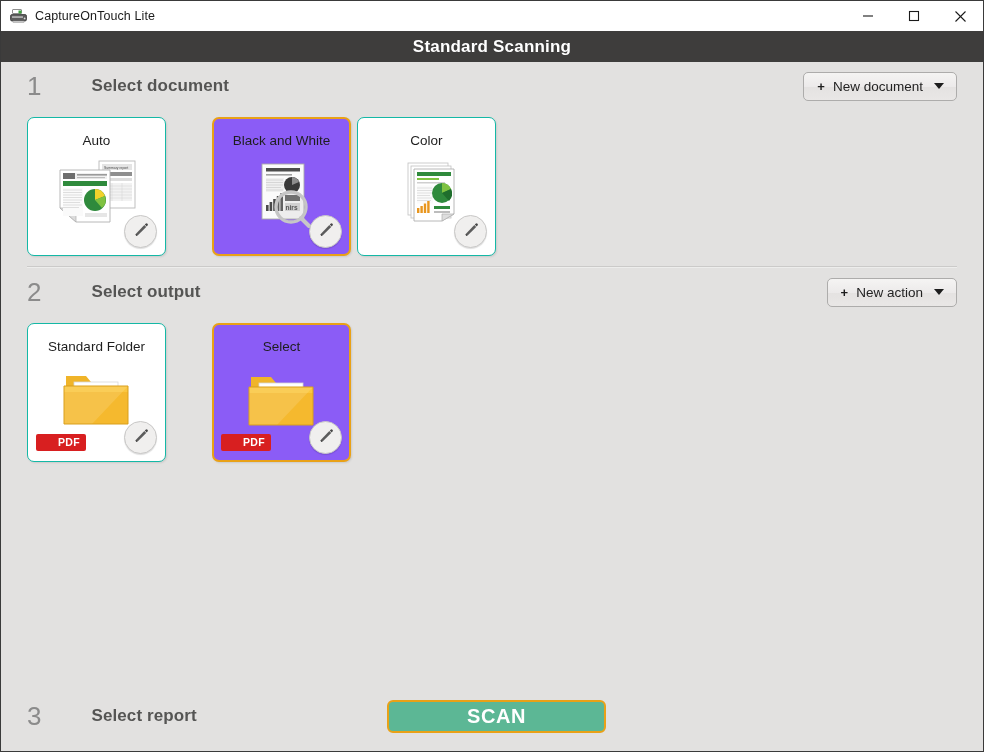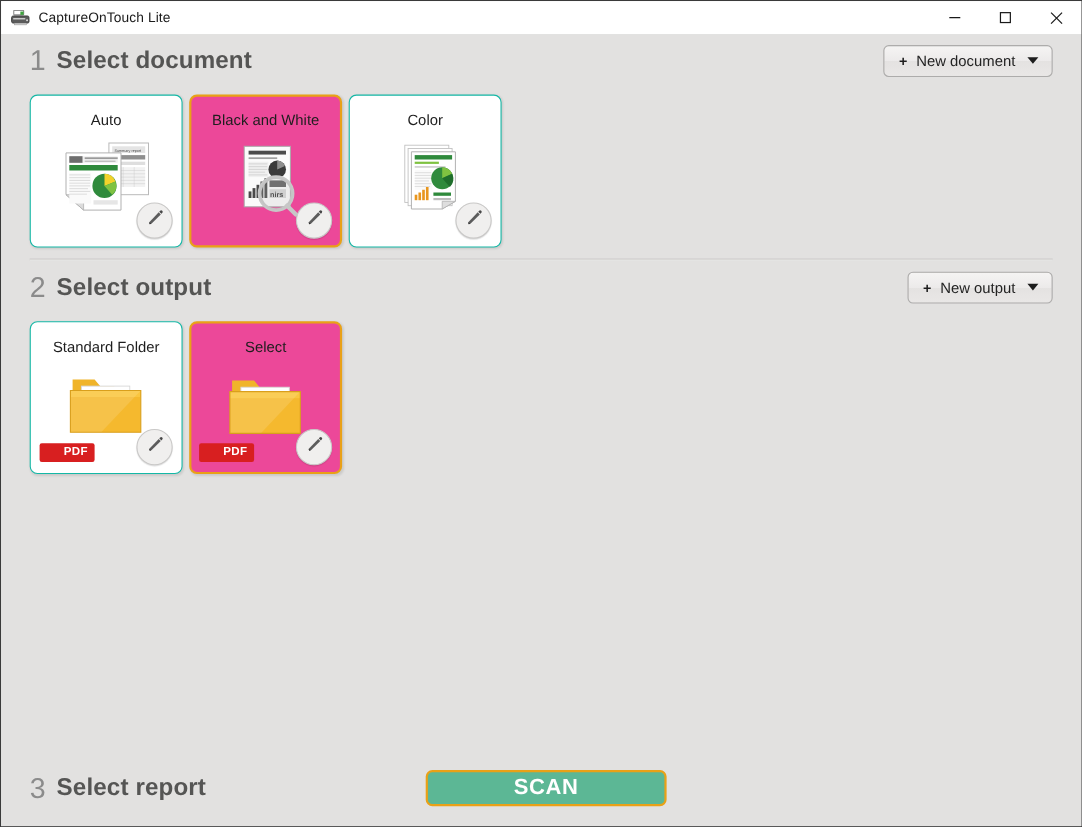--- a/index.html
+++ b/index.html
@@ -101,24 +101,25 @@
     height: 48px;
   }
   .step-num {
     font-size: 26px;
     color: #8b8b8b;
     font-weight: normal;
     line-height: 1;
     margin-right: 10px;
   }
   .step-label {
-    font-size: 22px;
+    font-size: 17px;
     font-weight: bold;
     color: #555554;
     letter-spacing: 0.1px;
+    margin-left: 40px;
   }
   .new-btn {
     position: absolute;
     right: 0;
     display: flex;
     align-items: center;
     gap: 8px;
     background: linear-gradient(to bottom, #f5f4f3 0%, #eceaea 50%, #e4e2e1 51%, #e9e7e6 100%);
     border: 1px solid #adacab;
     border-radius: 5px;
@@ -161,22 +162,23 @@
     box-sizing: border-box;
     background: #ffffff;
     border: 1px solid #14b8a6;
     border-radius: 7px;
     position: relative;
     box-shadow: 1px 1px 2px rgba(0,0,0,0.10);
     cursor: default;
     overflow: visible;
   }
   .tile.selected {
-    background: #ec4899;
+    background: #8b5cf6;
     border: 2px solid #e9a117;
+    margin-left: 40px;
   }
   .tile-title {
     position: absolute;
     top: 15px;
     left: 0; right: 0;
     text-align: center;
     font-size: 13.5px;
     color: #1e1e1e;
     white-space: nowrap;
   }
@@ -281,20 +283,23 @@
       </button>
       <button class="win-btn">
         <svg width="13" height="13" viewBox="0 0 13 13">
             <line x1="1.5" y1="1.5" x2="11.5" y2="11.5" stroke="#1a1a1a" stroke-width="1.1"></line>
             <line x1="11.5" y1="1.5" x2="1.5" y2="11.5" stroke="#1a1a1a" stroke-width="1.1"></line>
           </svg>
       </button>
     </div>
   </div>
 
+  <div class="header-band">
+    <span class="header-title">Standard Scanning</span>
+  </div>
 
   <div class="body-area">
 
     <div class="section-head">
       <span class="step-num">1</span>
       <span class="step-label">Select document</span>
       <div class="new-btn">
         <span class="plus-icon">+</span>
         <span>New document</span>
         <span class="caret"></span>
@@ -462,21 +467,21 @@
 
     </div>
 
     <div class="sep"></div>
 
     <div class="section-head">
       <span class="step-num">2</span>
       <span class="step-label">Select output</span>
       <div class="new-btn">
         <span class="plus-icon">+</span>
-        <span>New output</span>
+        <span>New action</span>
         <span class="caret"></span>
       </div>
     </div>
 
     <div class="tile-row">
 
       <div class="tile">
         <div class="tile-title">Standard Folder</div>
         <div class="thumb-wrap">
           <svg width="90" height="76" viewBox="0 0 90 76">

